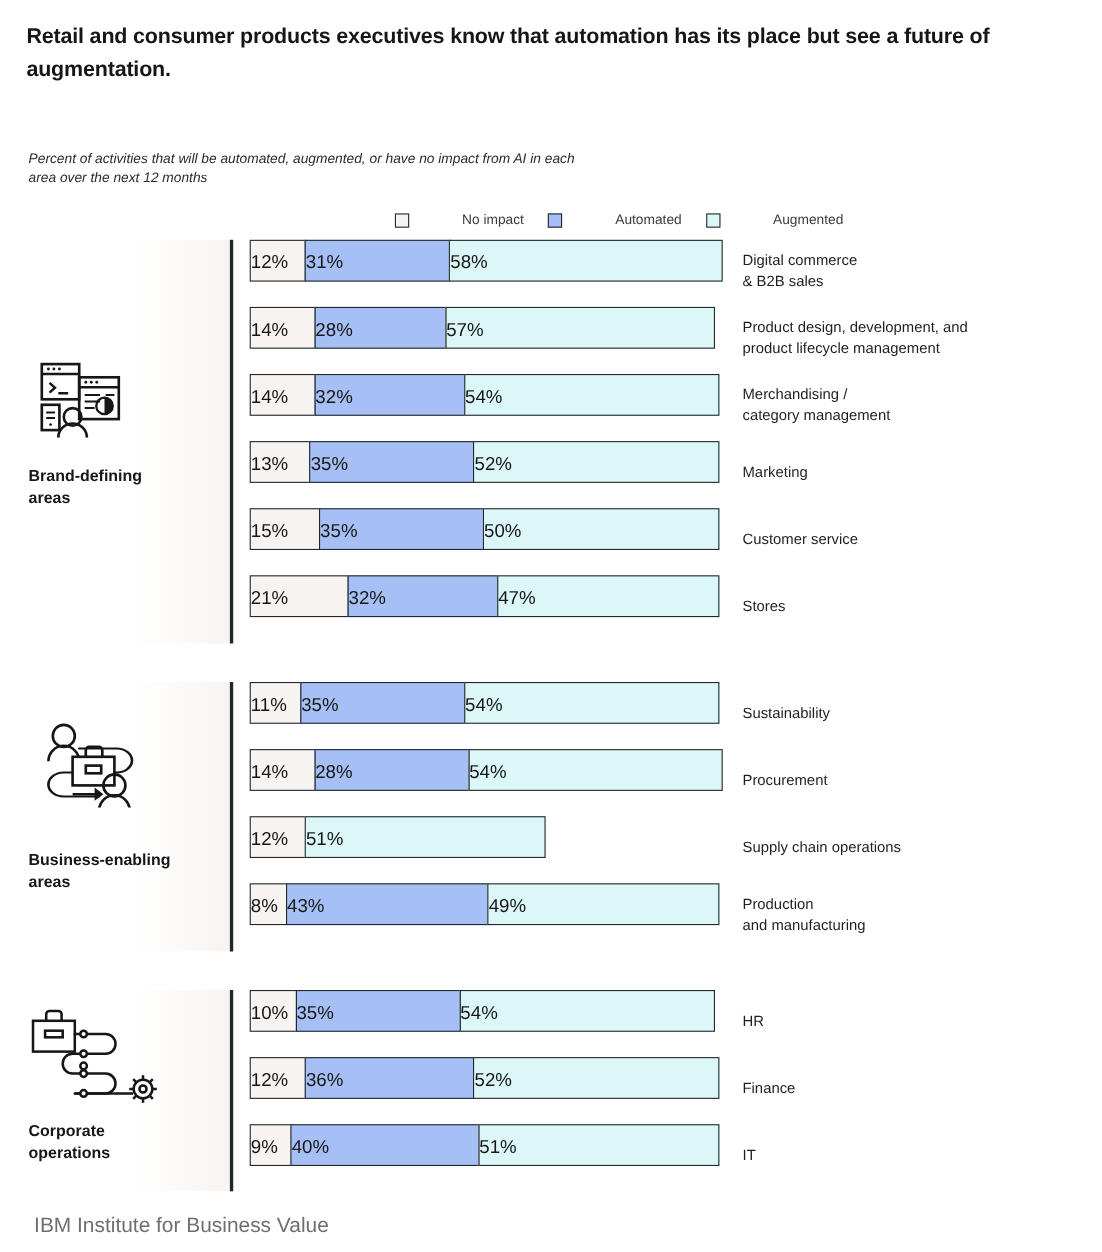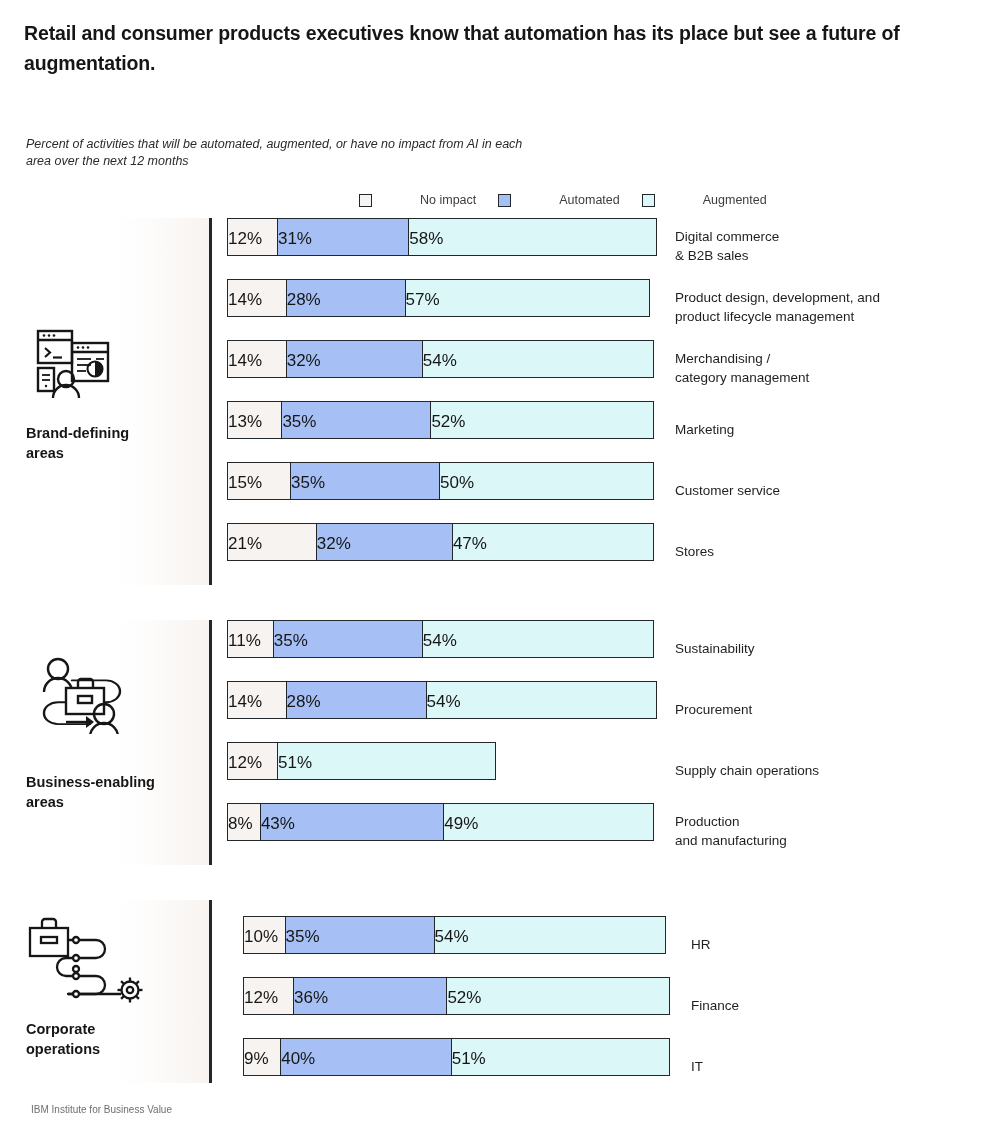--- a/index.html
+++ b/index.html
@@ -159,21 +159,21 @@
     color: #1f1f1f;
     white-space: pre-line;
     width: 330px;
   }
 
   
   .footer {
     position: absolute;
     left: 31px;
     top: 1104px;
-    font-size: 10px;
+    font-size: 19px;
     color: #6f6f6f;
   }
 
   svg { display: block; }
 </style>
 </head>
 <body>
 
 <div class="title">Retail and consumer products executives know that automation has its place but see a future of augmentation.</div>
 
@@ -424,21 +424,21 @@
             <line x1="-8.5" y1="0" x2="-12.5" y2="0"></line>
             <line x1="-6" y1="-6" x2="-8.9" y2="-8.9"></line>
           </g>
         </g>
       </svg>
     </div>
 
     <div class="group-label" style="top:119px;">Corporate
 operations</div>
 
-    <div class="rows" style="top:16px;margin-left:16px;">
+    <div class="rows" style="top:0px;">
 
       <div class="row">
         <div class="seg" style="width:43px;background:#f7f3f0">
           <span class="seg-value">10%</span>
         </div>
         <div class="seg" style="width:150.5px;background:#a6c0f5">
           <span class="seg-value">35%</span>
         </div>
         <div class="seg" style="width:232.2px;background:#dcf7f8">
           <span class="seg-value">54%</span>

